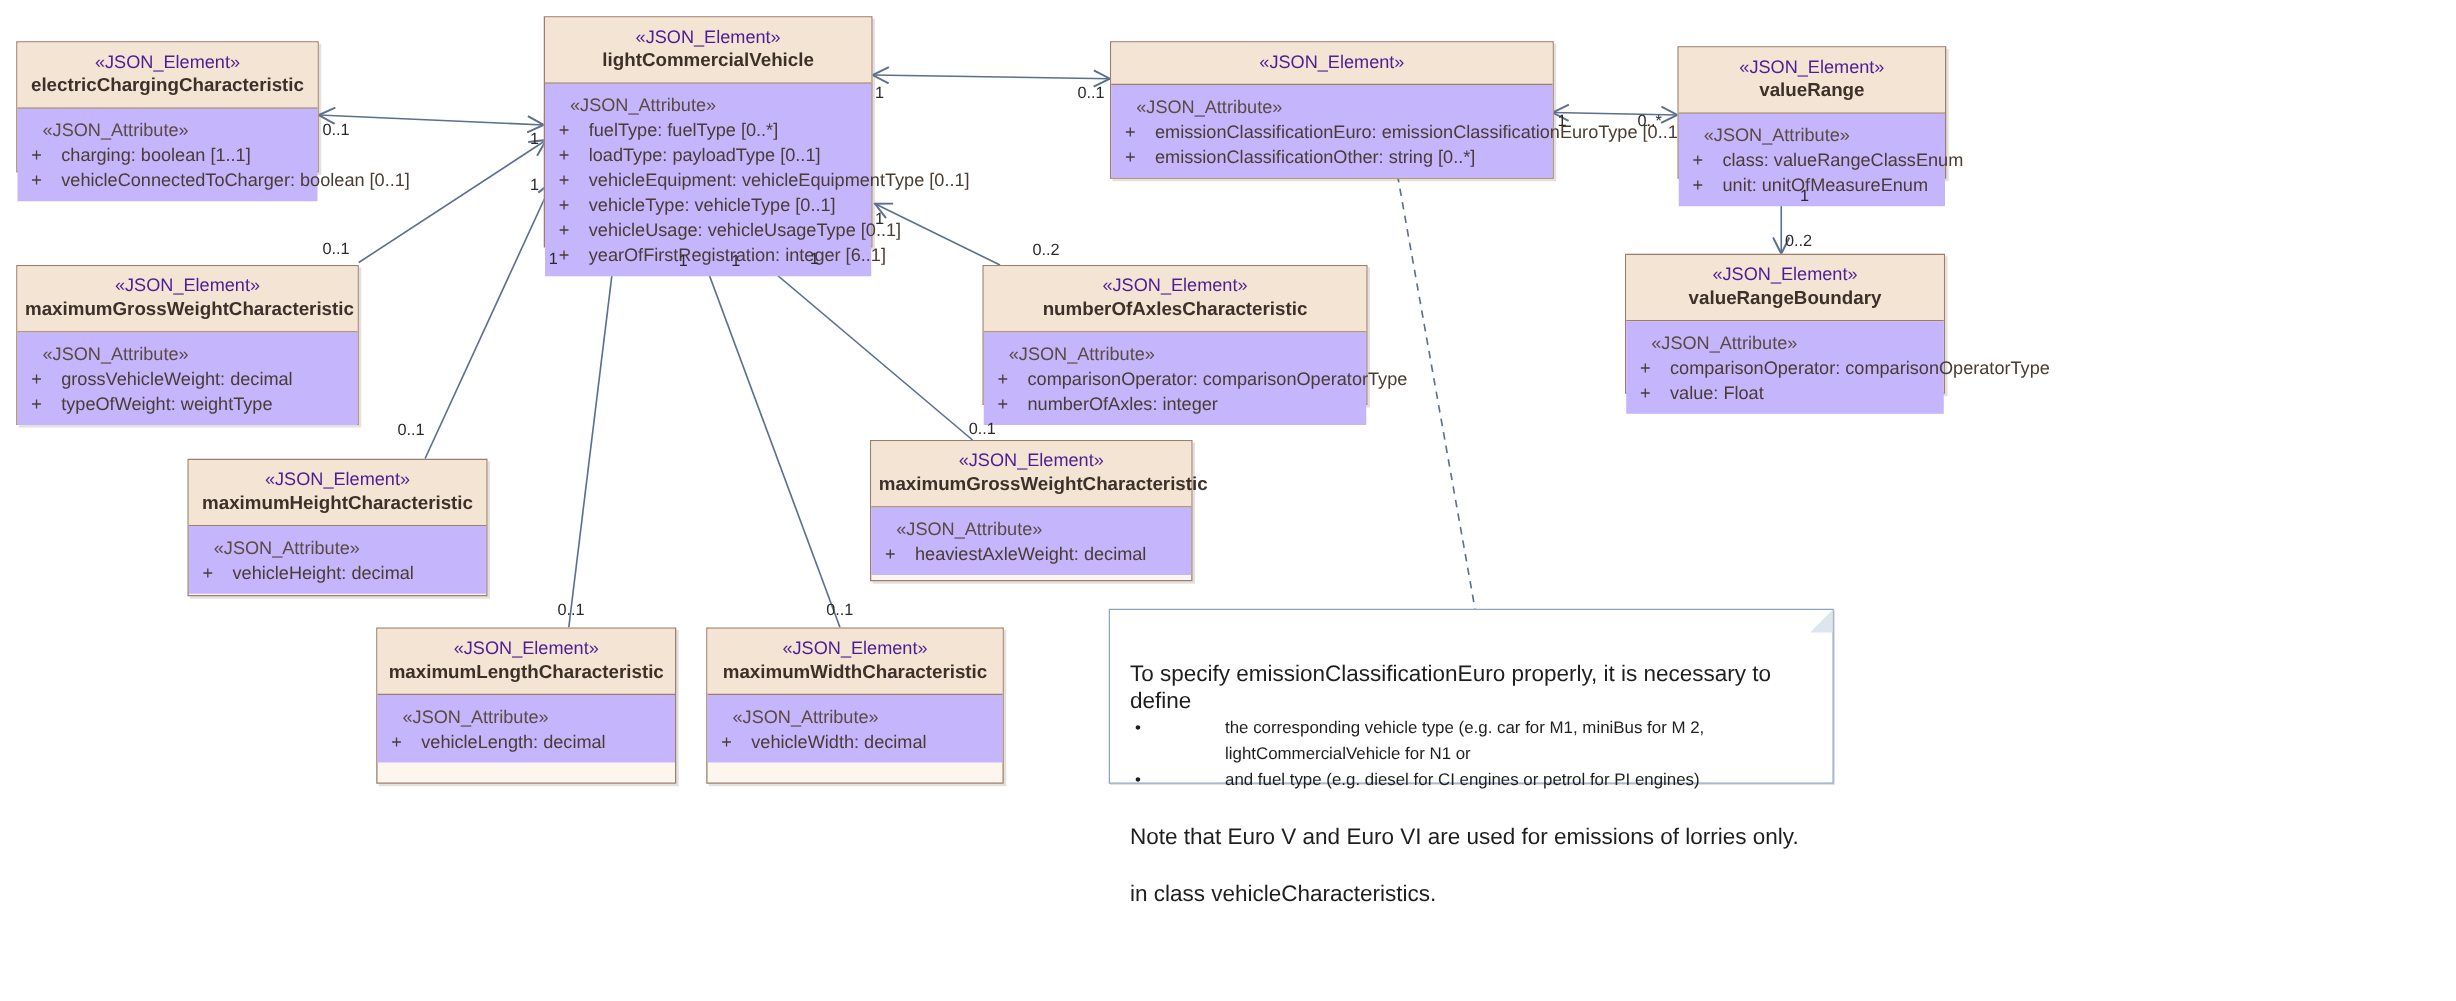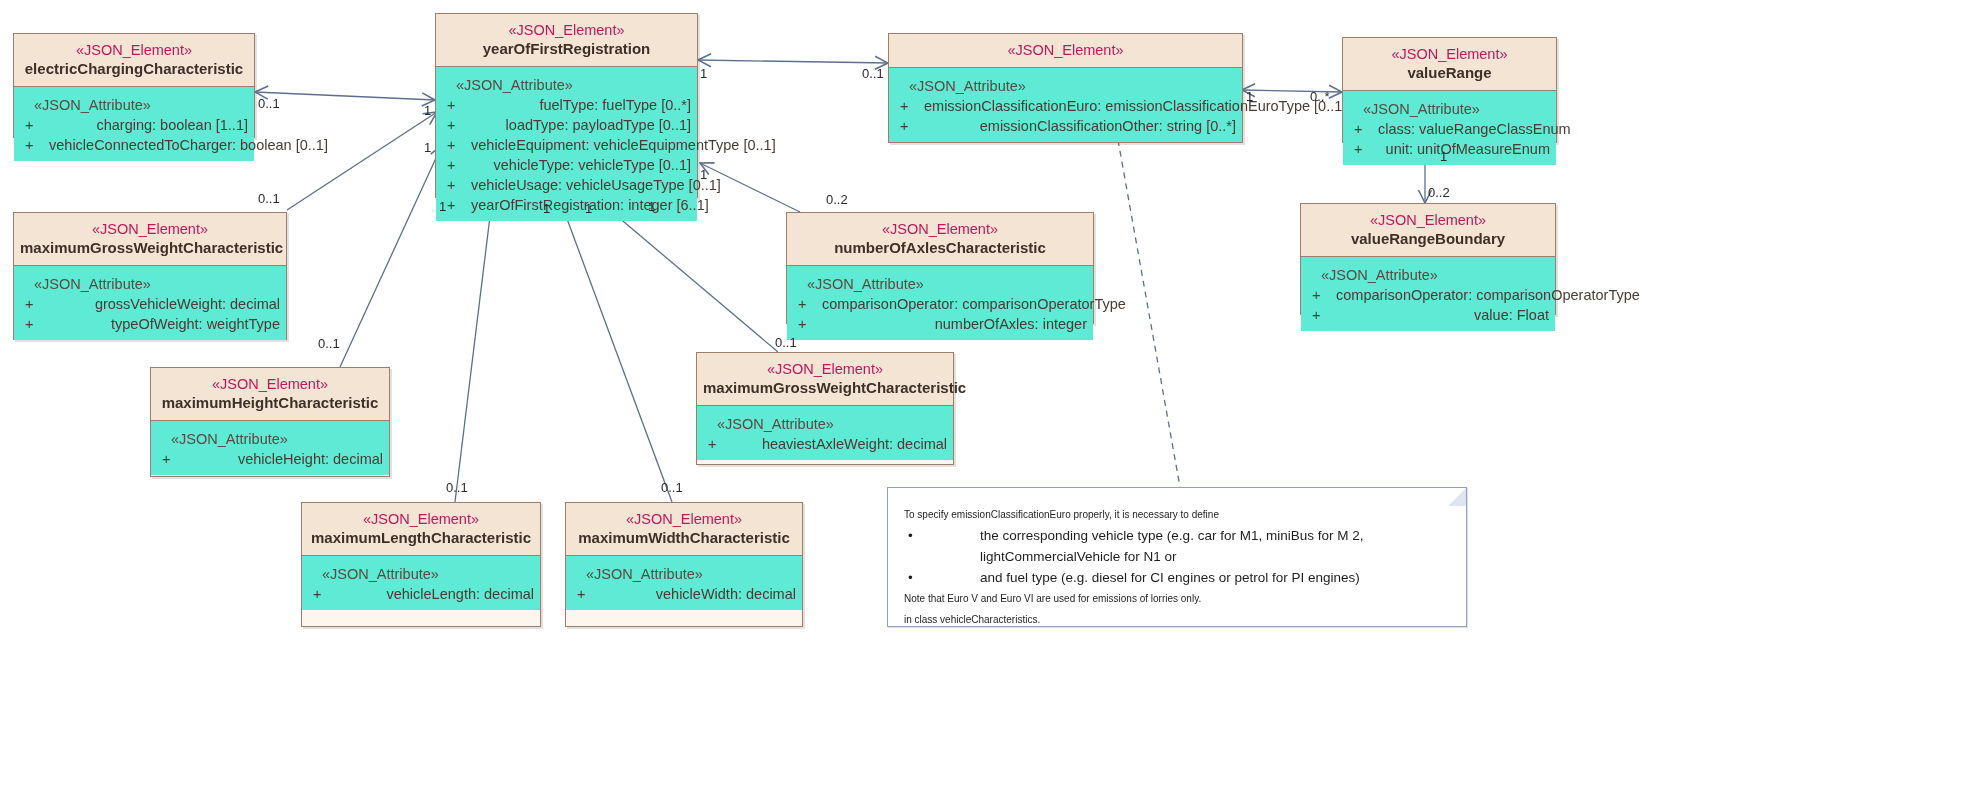--- a/index.html
+++ b/index.html
@@ -28,35 +28,35 @@
     background: #f4e4d4;
     border-bottom: 1px solid #9b7e6b;
     text-align: center;
     padding: 7px 6px 8px 6px;
     color: #4a3b33;
   }
   .stereo {
     display: block;
     font-size: 14.5px;
     line-height: 18px;
-    color: #be185d;
+    color: #4c1d95;
     white-space: nowrap;
   }
   .cls-name {
     display: block;
     font-size: 15px;
     font-weight: bold;
     line-height: 19px;
     color: #3d3029;
     white-space: nowrap;
   }
   .uml-body {
     box-sizing: border-box;
     padding: 8px 6px 6px 10px;
-    background: #5eead4;
+    background: #c4b5fd;
   }
   .attr-stereo {
     font-size: 14.5px;
     line-height: 20px;
     color: #5a4a40;
     padding-left: 10px;
     white-space: nowrap;
   }
   .attr-row {
     display: flex;
@@ -64,42 +64,43 @@
     line-height: 20px;
     color: #4a3b33;
     white-space: nowrap;
   }
   .attr-vis {
     width: 24px;
     flex: 0 0 24px;
     text-align: left;
     padding-left: 1px;
   }
-  .attr-text { flex: 1 1 auto; text-align: right; }
+  .attr-text { flex: 1 1 auto; }
 
   
   .uml-note {
     position: absolute;
     box-sizing: border-box;
     border: 1px solid #8fa3bf;
     background: #ffffff;
     padding: 16px 14px 10px 16px;
     box-shadow: 1px 1px 0 rgba(120,130,150,0.25);
   }
   .note-corner {
     position: absolute;
     top: 0; right: 0;
     width: 0; height: 0;
     border-left: 18px solid transparent;
     border-bottom: 18px solid #dde5ef;
   }
   .note-line {
-    font-size: 10px;
+    font-size: 18px;
     line-height: 21px;
     color: #1e1e1e;
+    margin-top: 25px;
   }
   .note-bullet {
     display: flex;
     font-size: 13.5px;
     line-height: 21px;
     color: #1e1e1e;
   }
   .note-bullet .bdot {
     flex: 0 0 48px;
     padding-left: 4px;
@@ -177,21 +178,21 @@
       <div class="attr-row">
         <span class="attr-vis">+</span>
         <span class="attr-text">vehicleConnectedToCharger: boolean [0..1]</span>
       </div>
     </div>
   </div>
 
   <div class="uml-class" style="left:435px; top:13px; width:263px; height:185px;">
     <div class="uml-header">
       <span class="stereo">«JSON_Element»</span>
-      <span class="cls-name">yearOfFirstRegistration</span>
+      <span class="cls-name">lightCommercialVehicle</span>
     </div>
     <div class="uml-body">
       <div class="attr-stereo">«JSON_Attribute»</div>
       <div class="attr-row">
         <span class="attr-vis">+</span>
         <span class="attr-text">fuelType: fuelType [0..*]</span>
       </div>
       <div class="attr-row">
         <span class="attr-vis">+</span>
         <span class="attr-text">loadType: payloadType [0..1]</span>

